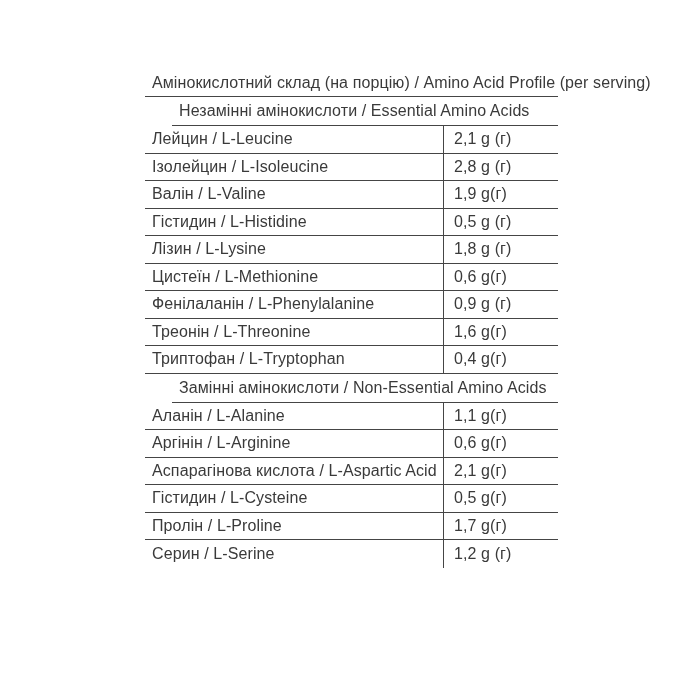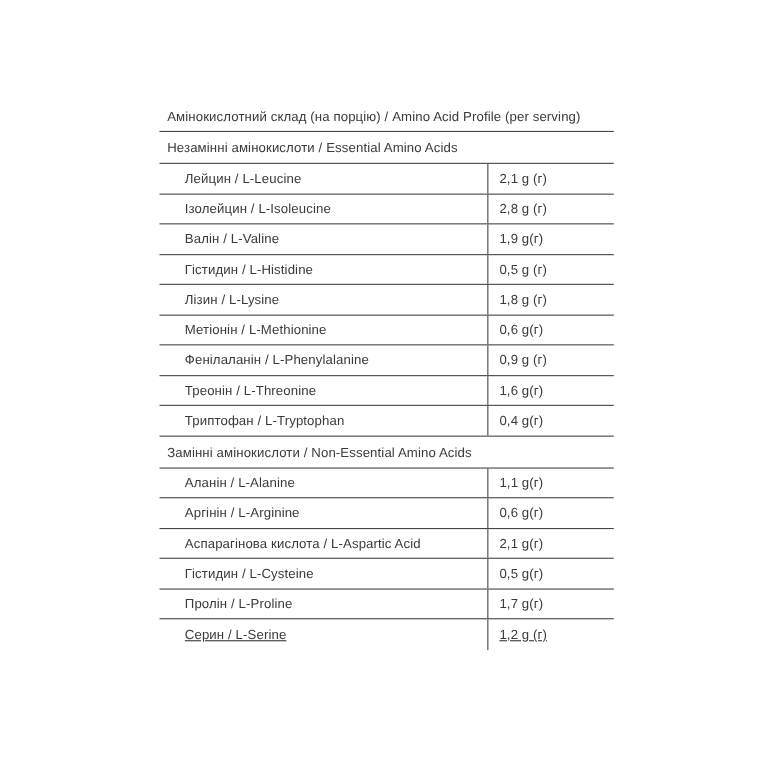--- a/index.html
+++ b/index.html
@@ -12,60 +12,59 @@
     width: 700px;
     height: 700px;
     background: #ffffff;
     font-family: "Liberation Sans", sans-serif;
     color: #3a3a3a;
     overflow: hidden;
   }
   .amino-table {
     position: absolute;
     left: 145px;
-    top: 92px;
+    top: 69px;
     width: 413px;
-    font-size: 12px;
+    font-size: 16px;
     line-height: 1;
     letter-spacing: 0.1px;
   }
   .title-row {
     height: 28px;
     display: flex;
     align-items: center;
     padding-left: 7px;
     box-sizing: border-box;
     border-bottom: 1px solid #454545;
     white-space: nowrap;
   }
   .section-header {
     height: 29px;
     display: flex;
     align-items: center;
     padding-left: 7px;
     box-sizing: border-box;
     border-bottom: 1px solid #454545;
     white-space: nowrap;
+    margin-left: 27px;
   }
   .data-row {
     display: flex;
     height: 27.5px;
     box-sizing: border-box;
     border-bottom: 1px solid #454545;
   }
   .section:last-child .data-row:last-child {
     border-bottom: none;
-    text-decoration: underline;
   }
   .cell {
     display: flex;
     align-items: center;
     box-sizing: border-box;
     white-space: nowrap;
-    margin-left: 16px;
   }
   .cell.name {
     flex: 1;
     padding-left: 7px;
   }
   .cell.value {
     width: 115px;
     border-left: 1px solid #454545;
     padding-left: 10px;
   }
@@ -99,21 +98,21 @@
     <div class="cell name">Гістидин / L-Histidine</div>
     <div class="cell value">0,5 g (г)</div>
   </div>
 
   <div class="data-row">
     <div class="cell name">Лізин / L-Lysine</div>
     <div class="cell value">1,8 g (г)</div>
   </div>
 
   <div class="data-row">
-    <div class="cell name">Метіонін / L-Methionine</div>
+    <div class="cell name">Цистеїн / L-Methionine</div>
     <div class="cell value">0,6 g(г)</div>
   </div>
 
   <div class="data-row">
     <div class="cell name">Фенілаланін / L-Phenylalanine</div>
     <div class="cell value">0,9 g (г)</div>
   </div>
 
   <div class="data-row">
     <div class="cell name">Треонін / L-Threonine</div>

